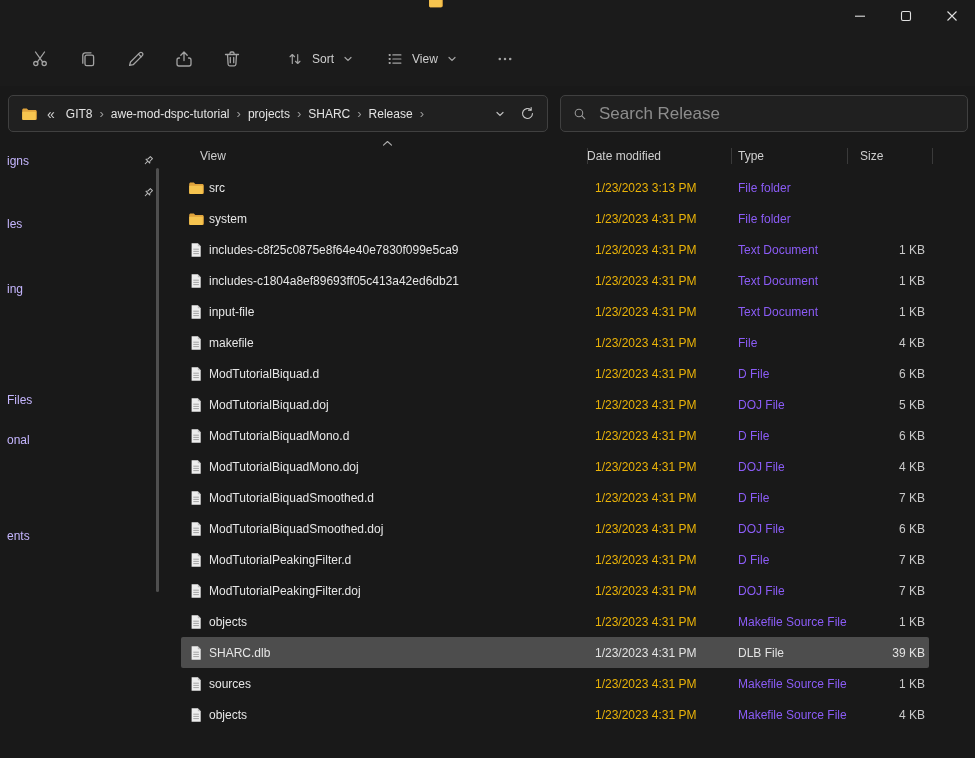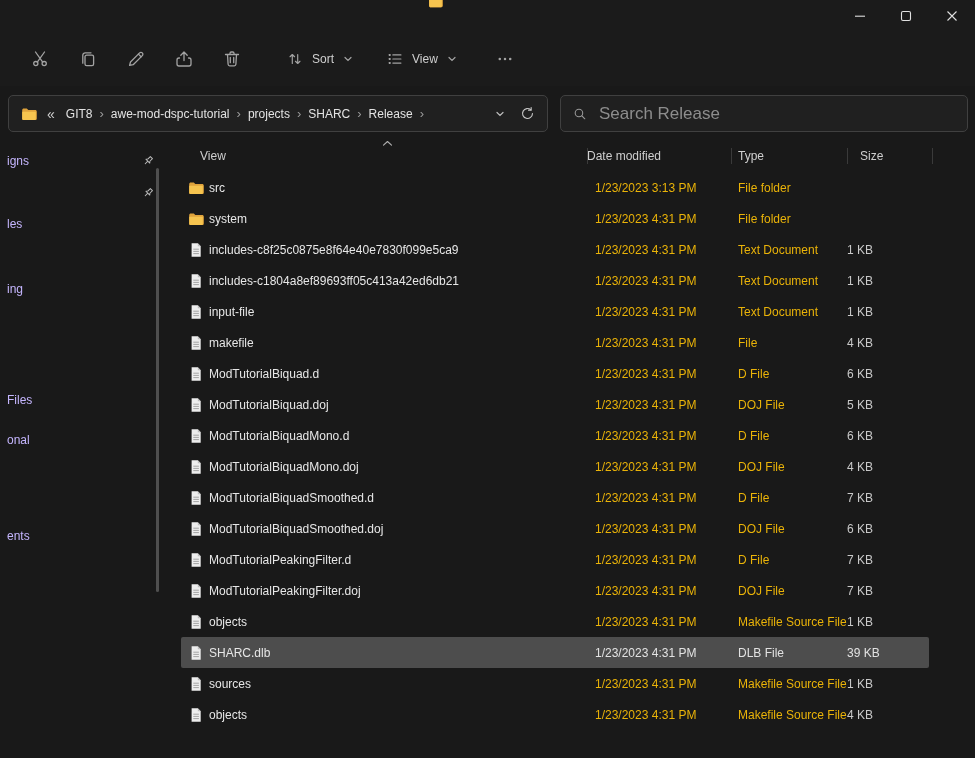--- a/index.html
+++ b/index.html
@@ -61,22 +61,22 @@
   .col-type{width:116px;padding-left:7px}
   .col-size{width:85px;padding-left:13px}
   .hsep{position:absolute;top:8px;width:1px;height:16px;background:#3a3a3a}
 
   .row{display:flex;height:31px;align-items:center;position:relative;cursor:default}
   .row > *{position:relative;z-index:1}
   .row.selected::before{content:"";position:absolute;left:13px;top:0;height:31px;width:748px;background:#4d4d4d;border-radius:2px;z-index:0}
   .cell-name{width:419px;display:flex;align-items:center;gap:5px;padding-left:20px;color:#e7e7e7}
   .cell-name span{white-space:nowrap;overflow:hidden;text-overflow:ellipsis}
   .cell-date{width:144px;padding-left:8px;color:#eab308}
-  .cell-type{width:116px;padding-left:7px;color:#eab308}
-  .cell-size{width:85px;padding-right:7px;text-align:left;color:#c9c9c9}
+  .cell-type{width:116px;padding-left:7px;color:#8b5cf6}
+  .cell-size{width:85px;padding-right:7px;text-align:right;color:#c9c9c9}
   .row.selected .cell-date,.row.selected .cell-type,.row.selected .cell-size{color:#e2e2e2}
 </style>
 </head>
 <body>
 
 <div class="titlebar">
   <span class="tab-icon ic">
     <svg viewBox="0 0 16 16">
         <path d="M1.2 4c0-.9.7-1.6 1.6-1.6h3l1.5 1.7h6.9c.9 0 1.6.7 1.6 1.6v6.7c0 .9-.7 1.6-1.6 1.6H2.8c-.9 0-1.6-.7-1.6-1.6z" fill="#dfa33c"></path>
         <path d="M1.2 5.8h13.6v6.6c0 .9-.7 1.6-1.6 1.6H2.8c-.9 0-1.6-.7-1.6-1.6z" fill="#f6c44f"></path>

